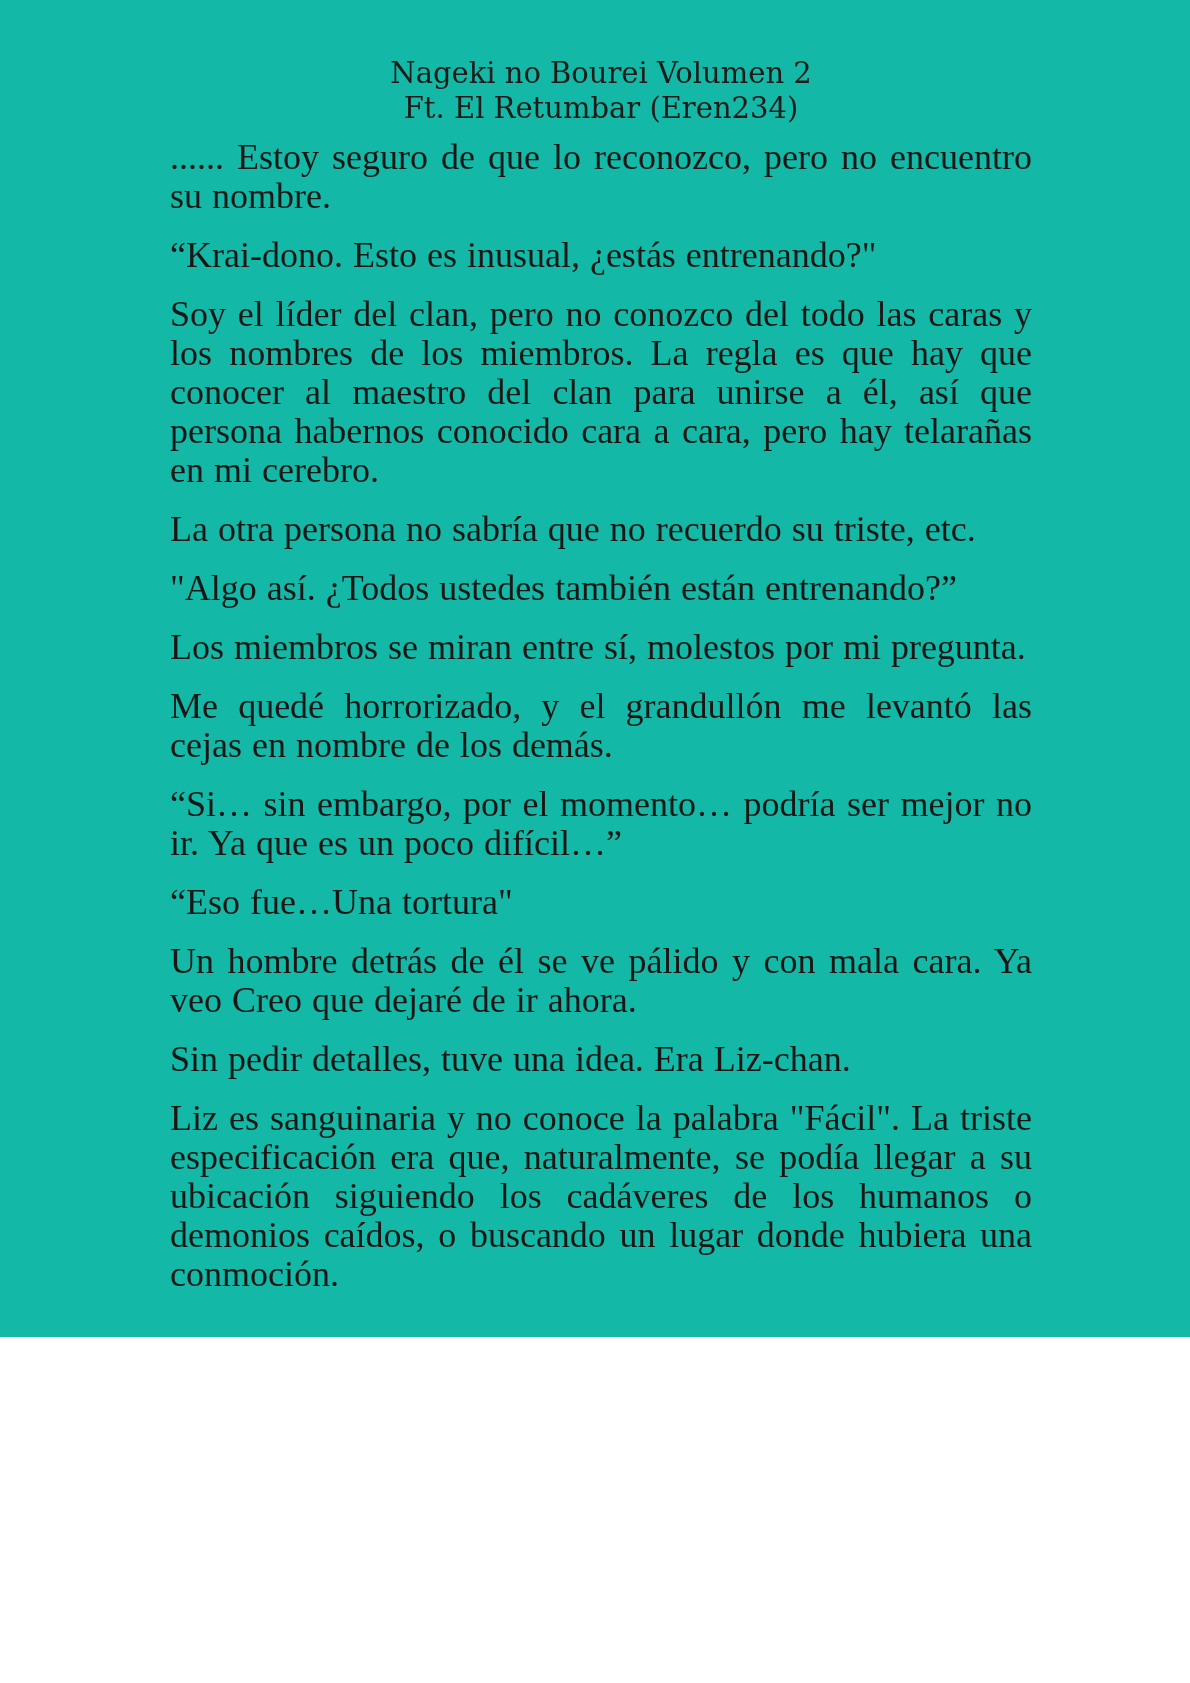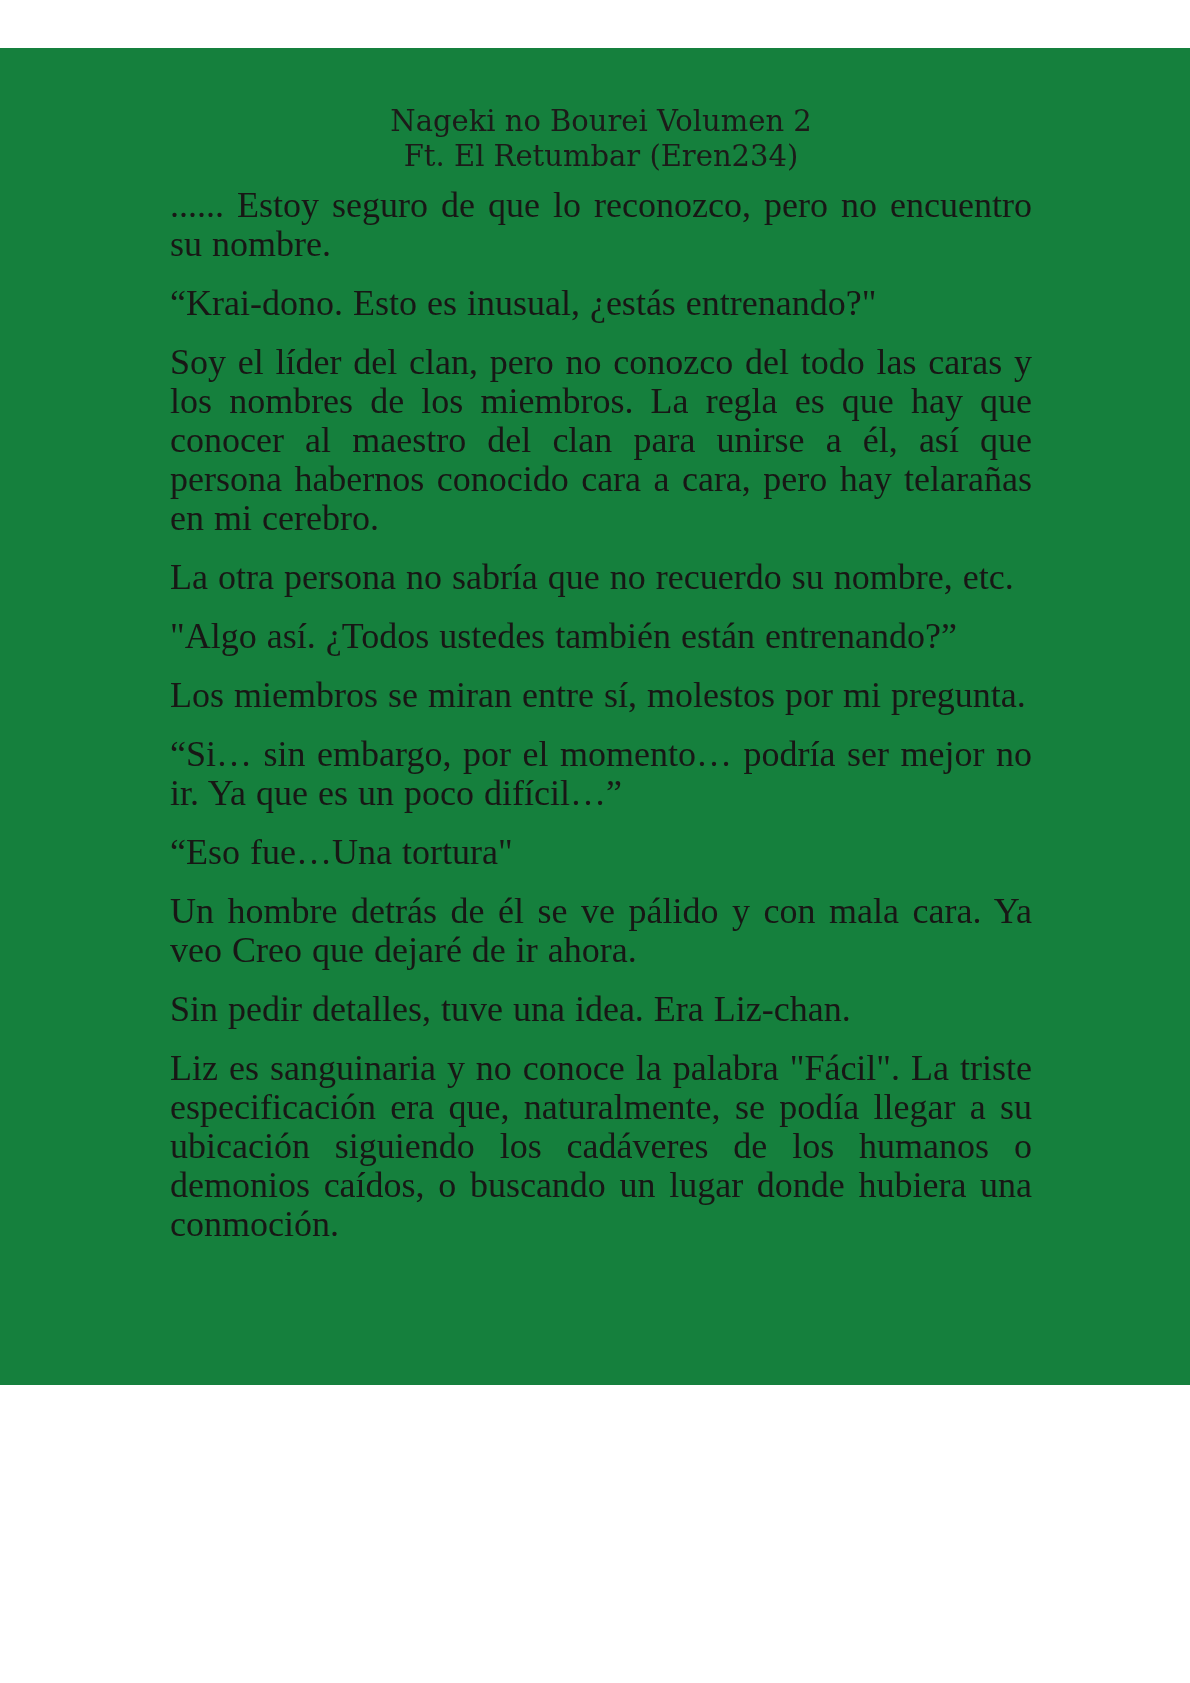--- a/index.html
+++ b/index.html
@@ -1,24 +1,23 @@
 <!DOCTYPE html>
 <html><head>
 <meta charset="utf-8">
 <style>
   html, body { margin: 0; padding: 0; background: #ffffff; }
   .page {
     position: relative;
     width: 1190px;
     height: 1337px;
-    background: #15803d;
+    background: #14b8a6;
     font-family: "Liberation Serif", serif;
     color: #181715;
     overflow: hidden;
-    margin-top: 48px;
   }
   .content {
     position: absolute;
     left: 170px;
     top: 56px;
     width: 862px;
   }
   .title {
     text-align: center;
     font-family: "DejaVu Serif", serif;
@@ -54,23 +53,24 @@
 
     <div class="title">
       <span class="title-line">Nageki no Bourei Volumen 2</span>
       <span class="title-line">Ft. El Retumbar (Eren234)</span>
     </div>
 
     <div class="body-text">
       <p>...... Estoy seguro de que lo reconozco, pero no encuentro su nombre.</p>
       <p>“Krai-dono. Esto es inusual, ¿estás entrenando?"</p>
       <p>Soy el líder del clan, pero no conozco del todo las caras y los nombres de los miembros. La regla es que hay que conocer al maestro del clan para unirse a él, así que persona habernos conocido cara a cara, pero hay telarañas en mi cerebro.</p>
-      <p>La otra persona no sabría que no recuerdo su nombre, etc.</p>
+      <p>La otra persona no sabría que no recuerdo su triste, etc.</p>
       <p>"Algo así. ¿Todos ustedes también están entrenando?”</p>
       <p>Los miembros se miran entre sí, molestos por mi pregunta.</p>
+      <p>Me quedé horrorizado, y el grandullón me levantó las cejas en nombre de los demás.</p>
       <p>“Si… sin embargo, por el momento… podría ser mejor no ir. Ya que es un poco difícil…”</p>
       <p>“Eso fue…Una tortura"</p>
       <p>Un hombre detrás de él se ve pálido y con mala cara. Ya veo Creo que dejaré de ir ahora.</p>
       <p>Sin pedir detalles, tuve una idea. Era Liz-chan.</p>
       <p>Liz es sanguinaria y no conoce la palabra "Fácil". La triste especificación era que, naturalmente, se podía llegar a su ubicación siguiendo los cadáveres de los humanos o demonios caídos, o buscando un lugar donde hubiera una conmoción.</p>
     </div>
 
   </div>
 
   <div class="footer-art">

